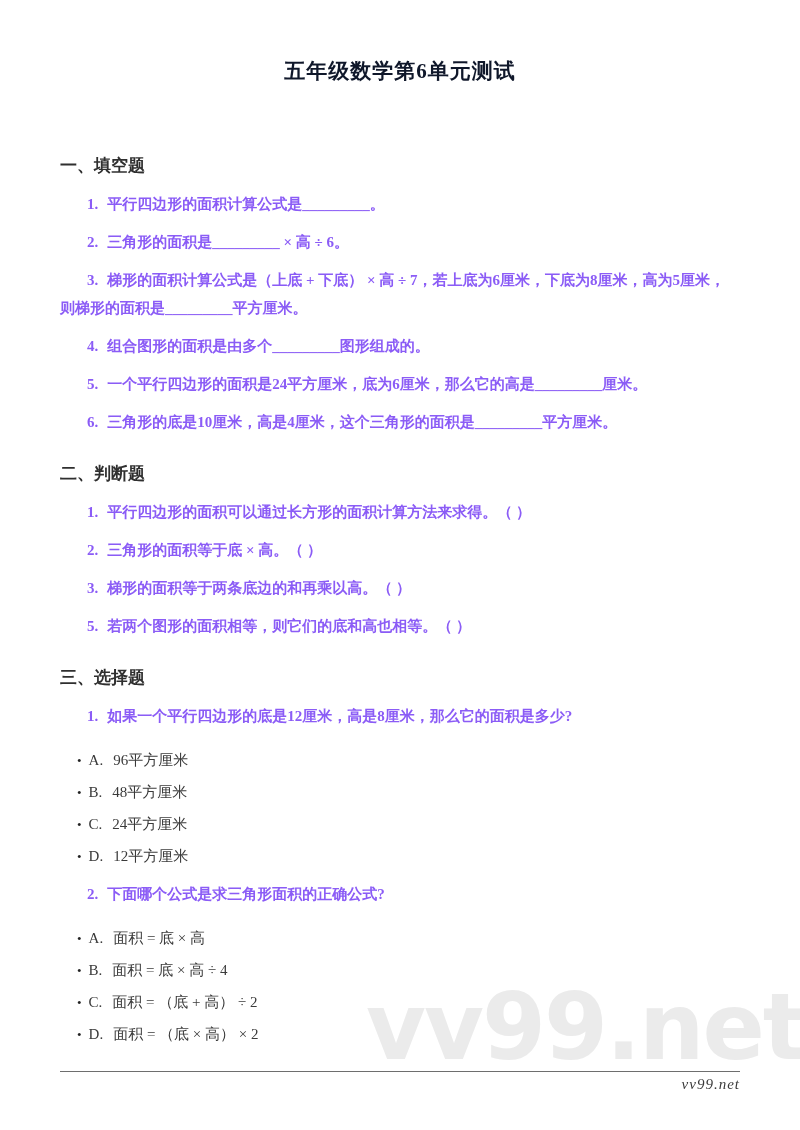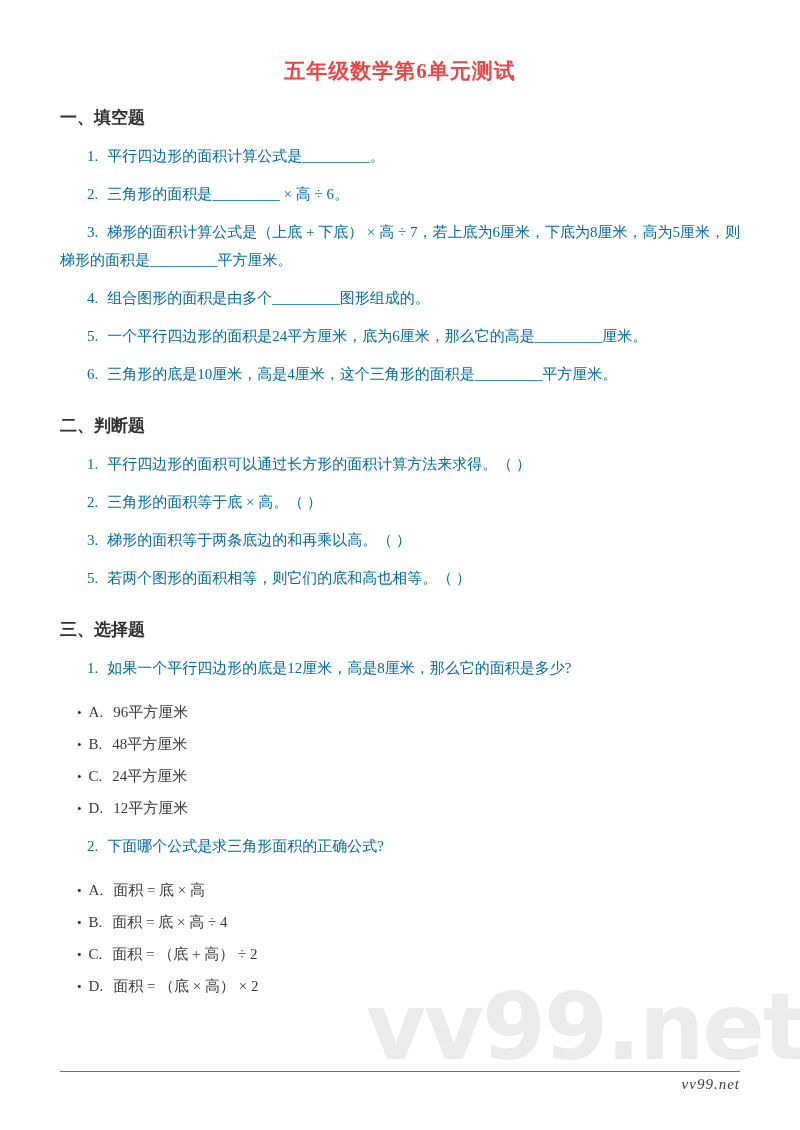--- a/index.html
+++ b/index.html
@@ -8,28 +8,28 @@
     font-family:"Liberation Serif","DejaVu Serif",serif;color:#3a3a3a;
   }
   .watermark{
     position:absolute;left:366px;top:974px;z-index:0;
     font-family:"DejaVu Sans",sans-serif;font-weight:700;font-size:92px;
     color:#ebebeb;letter-spacing:-2px;white-space:nowrap;user-select:none;
   }
   .page{position:absolute;left:0;top:0;right:0;z-index:1;padding:0 60px;box-sizing:border-box;}
   .doc-title{
     font-size:21px;font-weight:700;text-align:center;
-    margin:58px 0 0 0;line-height:26px;letter-spacing:1px;color:#ef4444;
+    margin:58px 0 0 0;line-height:26px;letter-spacing:1px;color:#0f172a;
   }
   .section-heading{
     font-size:17px;font-weight:700;margin:24px 0 0 0;line-height:28px;color:#2f2f2f;
   }
-  .section-heading.first{margin-top:20px;}
+  .section-heading.first{margin-top:68px;}
   .question{
-    font-size:15px;line-height:28px;margin:10px 0 0 0;text-indent:27px;color:#0369a1;
+    font-size:15px;line-height:28px;margin:10px 0 0 0;text-indent:27px;color:#8b5cf6;font-weight:bold;
   }
   .q-number{margin-right:9px;}
   .options{margin-top:17px;}
   .option{
     font-size:15px;line-height:27px;margin:5px 0 0 0;padding-left:17px;color:#3a3a3a;
   }
   .bullet{font-size:13px;margin-right:7px;color:#222;}
   .opt-label{margin-right:10px;}
   .page-footer{
     position:absolute;left:60px;right:60px;top:1071px;z-index:2;

